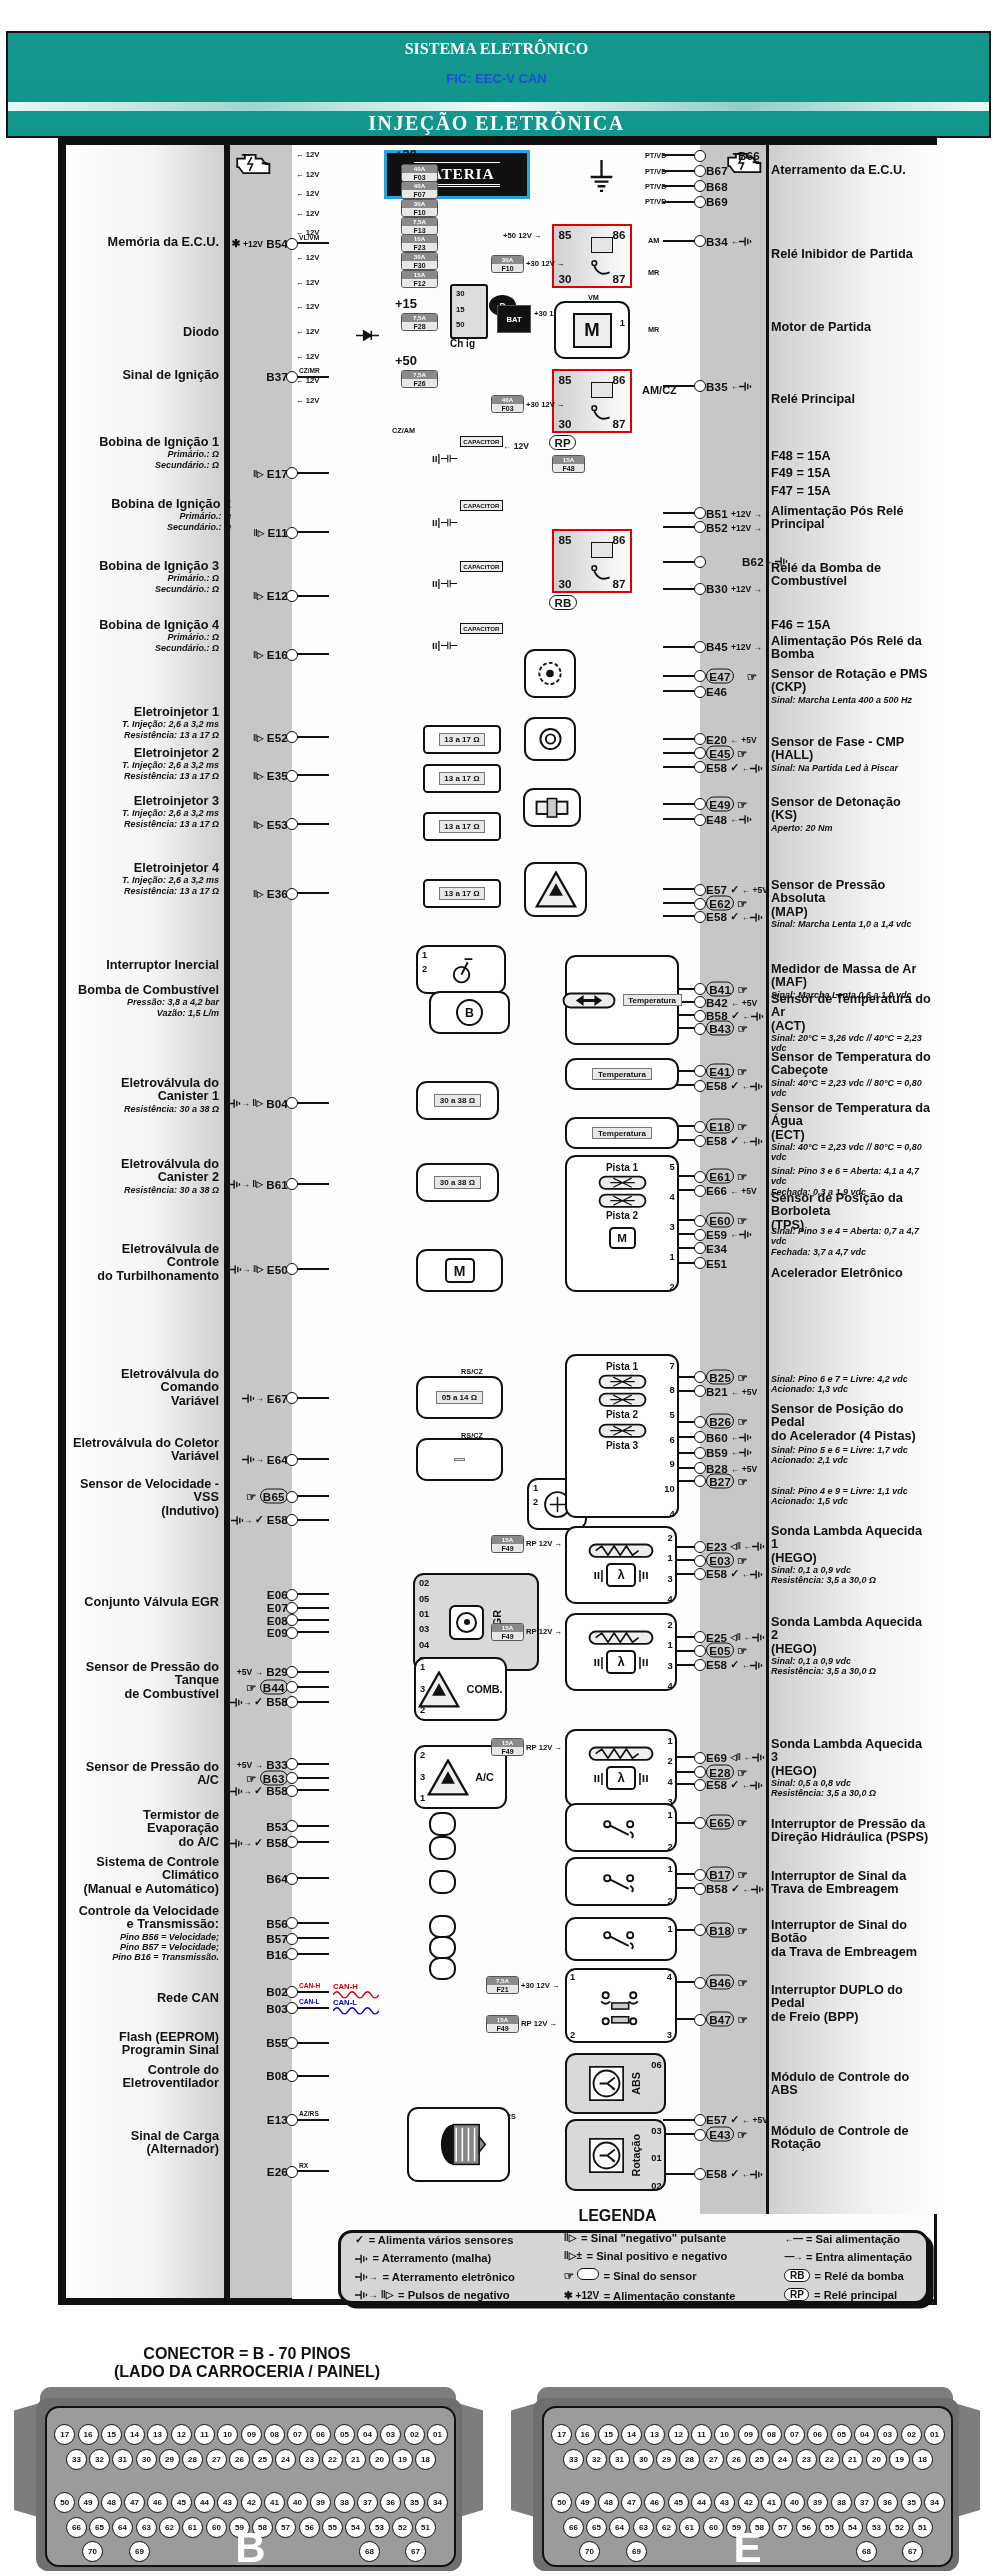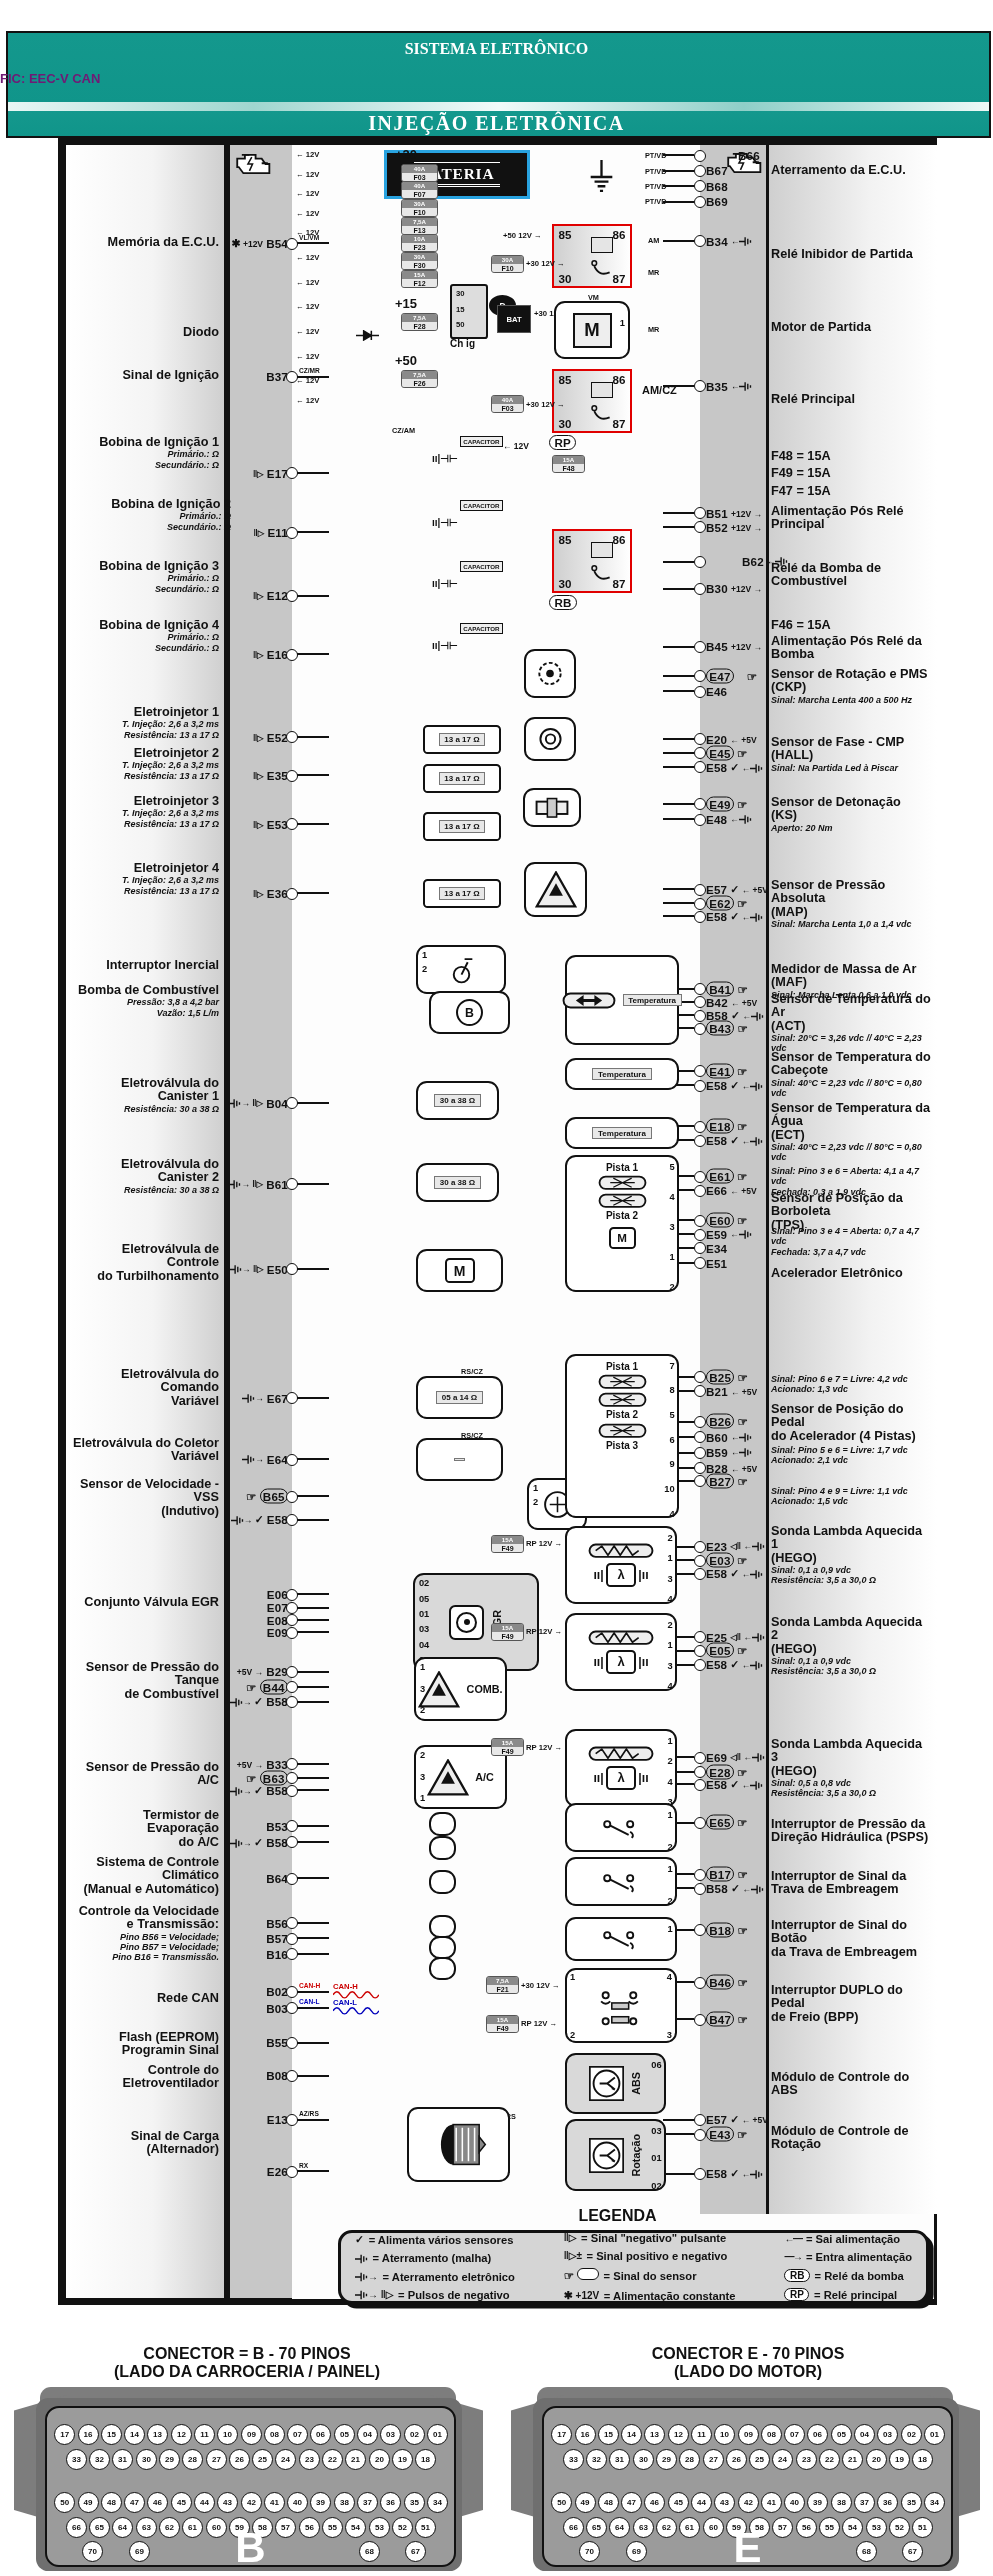--- a/index.html
+++ b/index.html
@@ -42,21 +42,21 @@
 </style>
 </head>
 <body>
 
 <div id="page">
 
   <div class="abs hdr-band" style="left:6.2px;top:31px;width:981px;height:71px;border:2.3px solid #111;border-bottom:none;"></div>
   <div class="abs hdr-serif" style="left:0;top:40px;width:993px;text-align:center;font-size:16px;font-weight:bold;">
     <span>SISTEMA ELETRÔNICO</span>
   </div>
-  <div class="abs" style="left:0;top:71px;width:993px;font-size:13px;font-weight:bold;color:#701a75;">
+  <div class="abs" style="left:0;top:71px;width:993px;text-align:center;font-size:13px;font-weight:bold;color:#1d4ed8;">
     <span>FIC: EEC-V CAN</span>
   </div>
   <div class="abs" style="left:6.2px;top:102px;width:981px;height:9.3px;background:linear-gradient(90deg,#e9f7f5,#9fd6cf,#f2fbfa,#8fcfc8,#eef9f7);border-left:2.3px solid #111;border-right:2.3px solid #111;"></div>
   <div class="abs hdr-band" style="left:6.2px;top:111px;width:981px;height:25px;border:2.3px solid #111;border-top:none;"></div>
   <div class="abs hdr-serif" style="left:0;top:112px;width:993px;text-align:center;font-size:20px;font-weight:bold;letter-spacing:1.5px;">
     <span>INJEÇÃO ELETRÔNICA</span>
   </div>
 
   <div class="abs blk" style="left:58px;top:138px;width:879px;height:2167px;"></div>
   <div class="abs panelL" id="panel-left" style="left:66px;top:145px;width:158px;height:2153px;"></div>
@@ -153,24 +153,20 @@
         <div class="legend-item">
           <span class="icn" style="font-size:10px;"><span class="badge">RP</span></span>
           <span>= Relé principal</span>
         </div>
       </div>
   </div>
 
   <div class="abs conn-title" style="left:31px;top:2345px;width:432px;">
     <div>CONECTOR = B - 70 PINOS</div>
       <div>(LADO DA CARROCERIA / PAINEL)</div>
-  </div>
-  <div class="abs conn-title" style="left:532px;top:2345px;width:432px;">
-    <div>CONECTOR E - 70 PINOS</div>
-      <div>(LADO DO MOTOR)</div>
   </div>
   <div id="connB" class="abs" style="left:14px;top:2387px;width:469px;height:184px;">
     <div class="abs conn-shell" style="left:26px;top:0;width:416px;height:31px;"></div>
     <div class="abs conn-shell" style="left:0;top:7.7px;width:54px;height:131px;border-radius:7.7px 0 0 7.7px;clip-path:polygon(0 12%,100% 0,100% 100%,0 88%);"></div>
     <div class="abs conn-shell" style="right:0;top:7.7px;width:54px;height:131px;border-radius:0 7.7px 7.7px 0;clip-path:polygon(0 0,100% 12%,100% 88%,0 100%);"></div>
     <div class="abs" style="left:21.6px;top:10.8px;width:426px;height:173px;background:#6f6f6f;border-radius:12.3px;"></div>
     <div class="abs conn-face" style="left:31px;top:18.5px;width:407px;height:157px;">
         <div class="cpin" style="left: 7.2px; top: 16px;">17</div>
         <div class="cpin" style="left: 30.5px; top: 16px;">16</div>
         <div class="cpin" style="left: 54px; top: 16px;">15</div>

